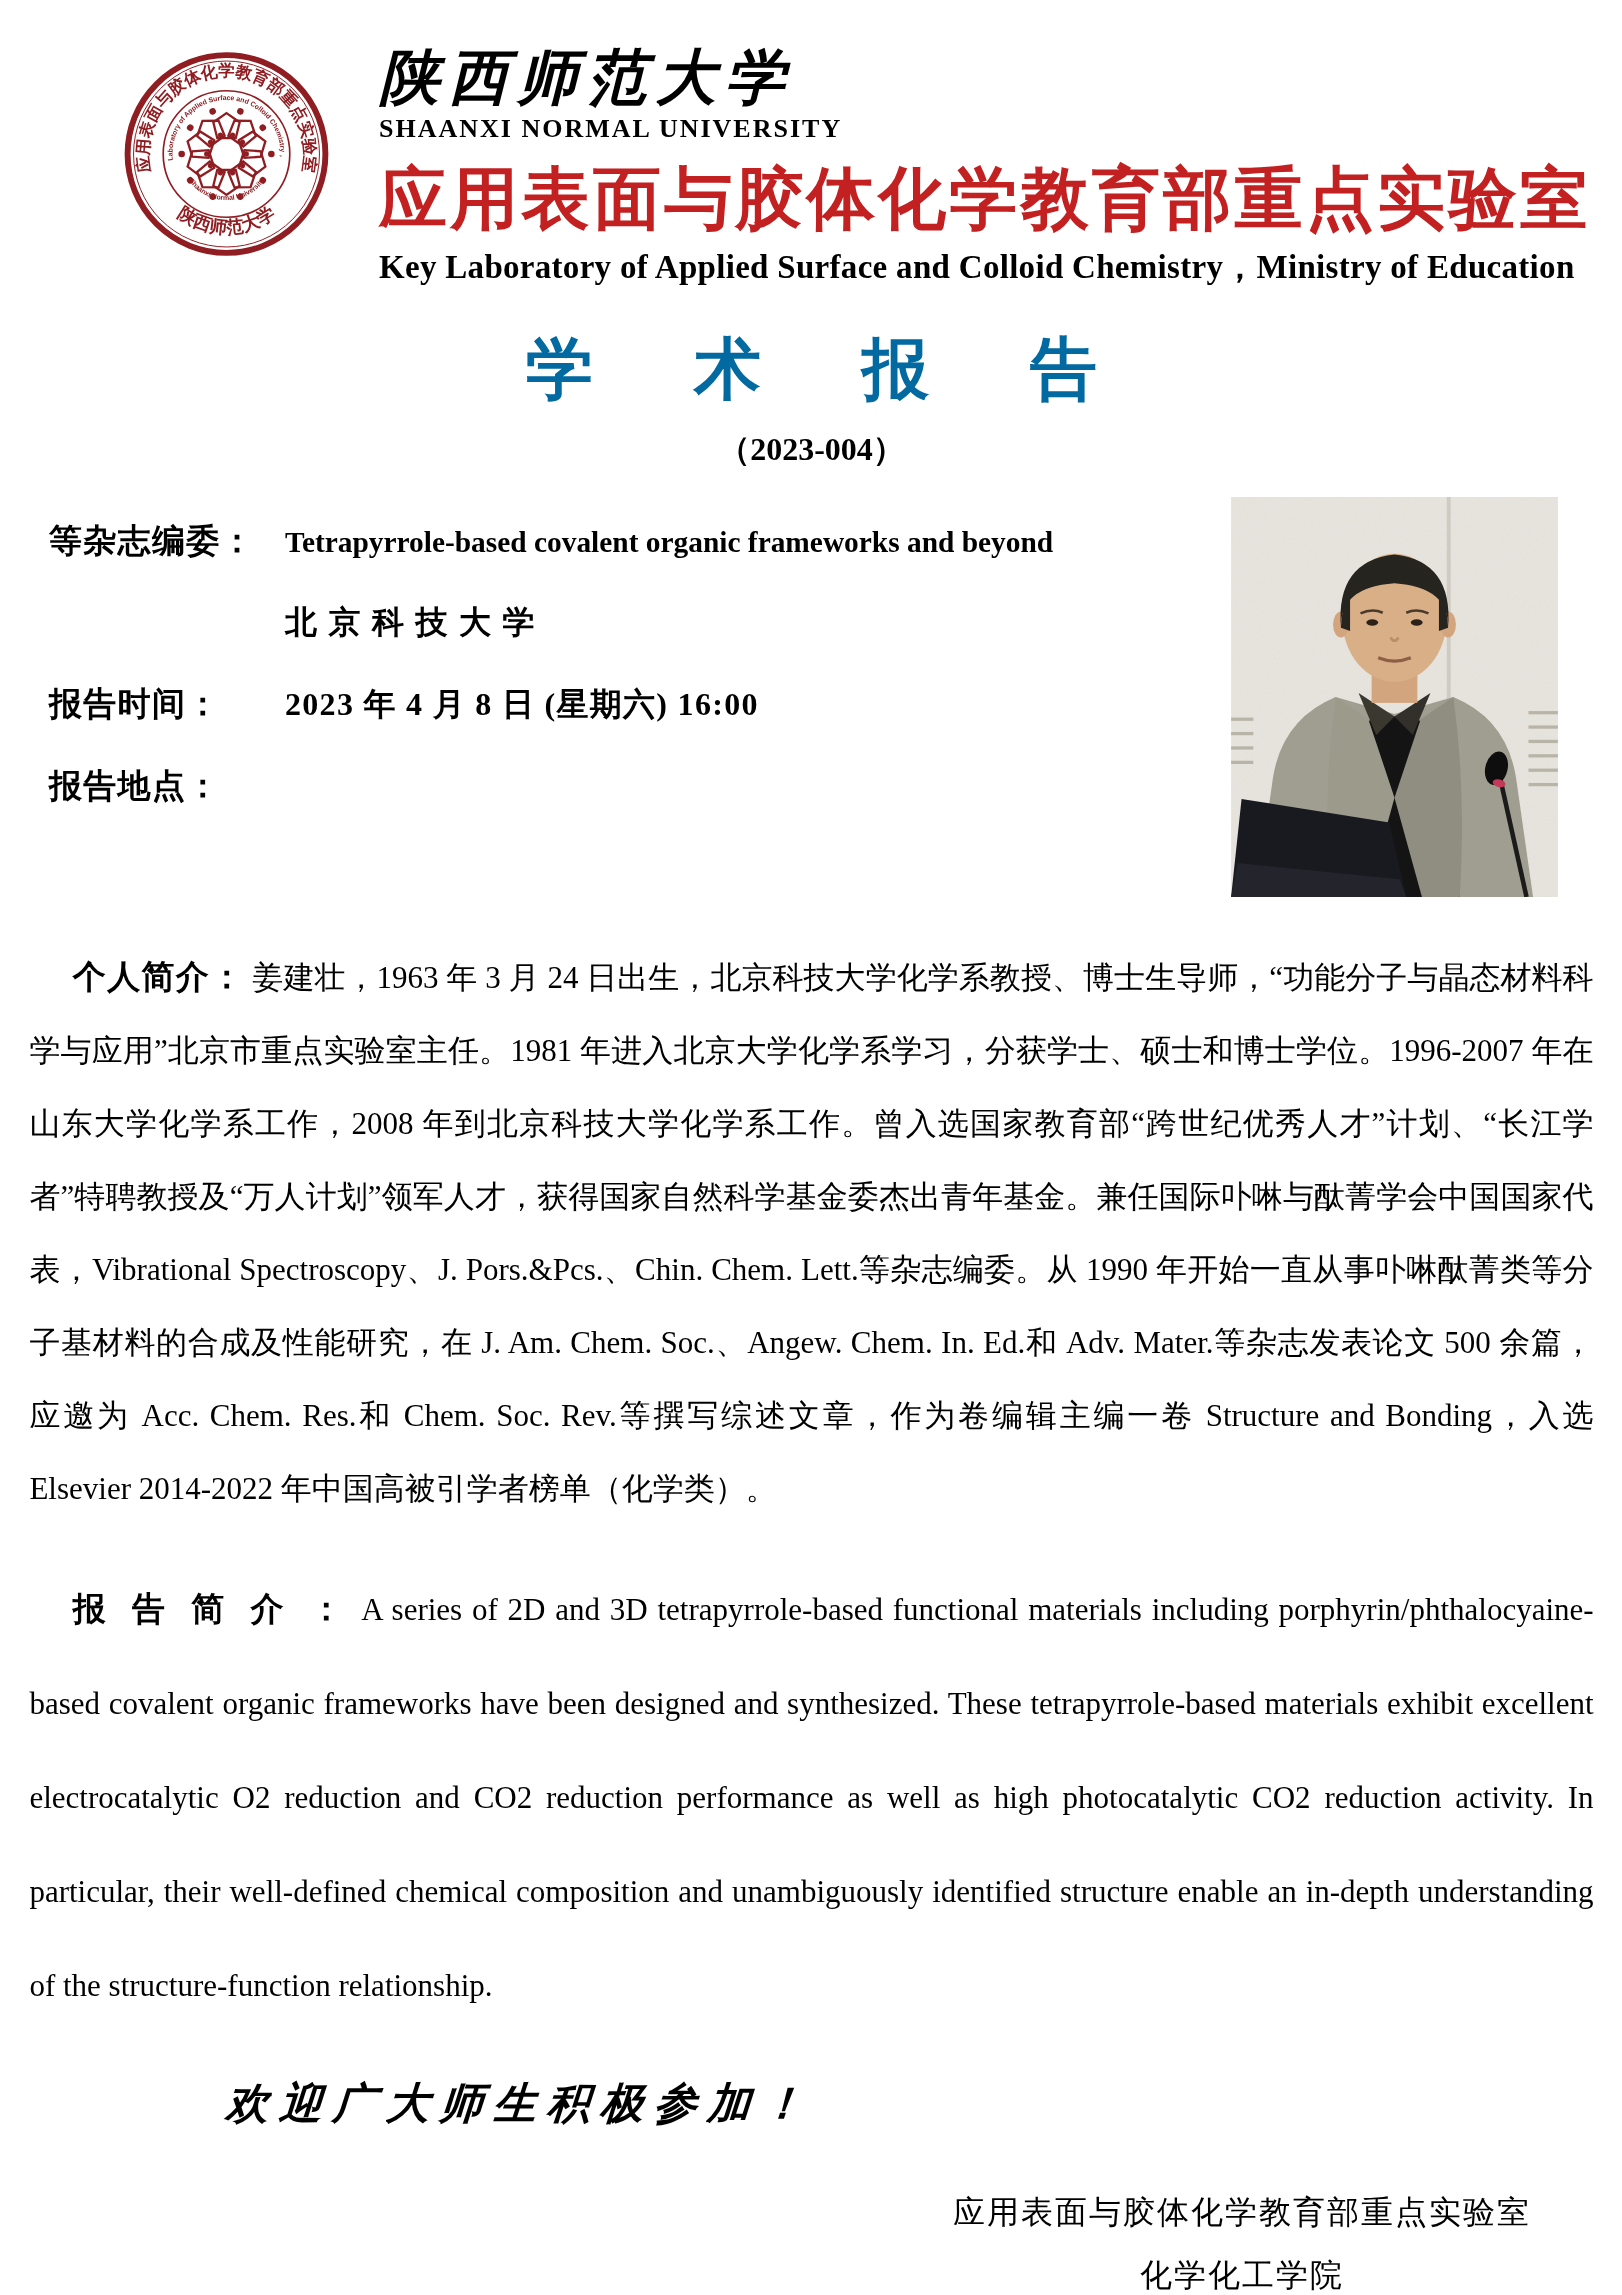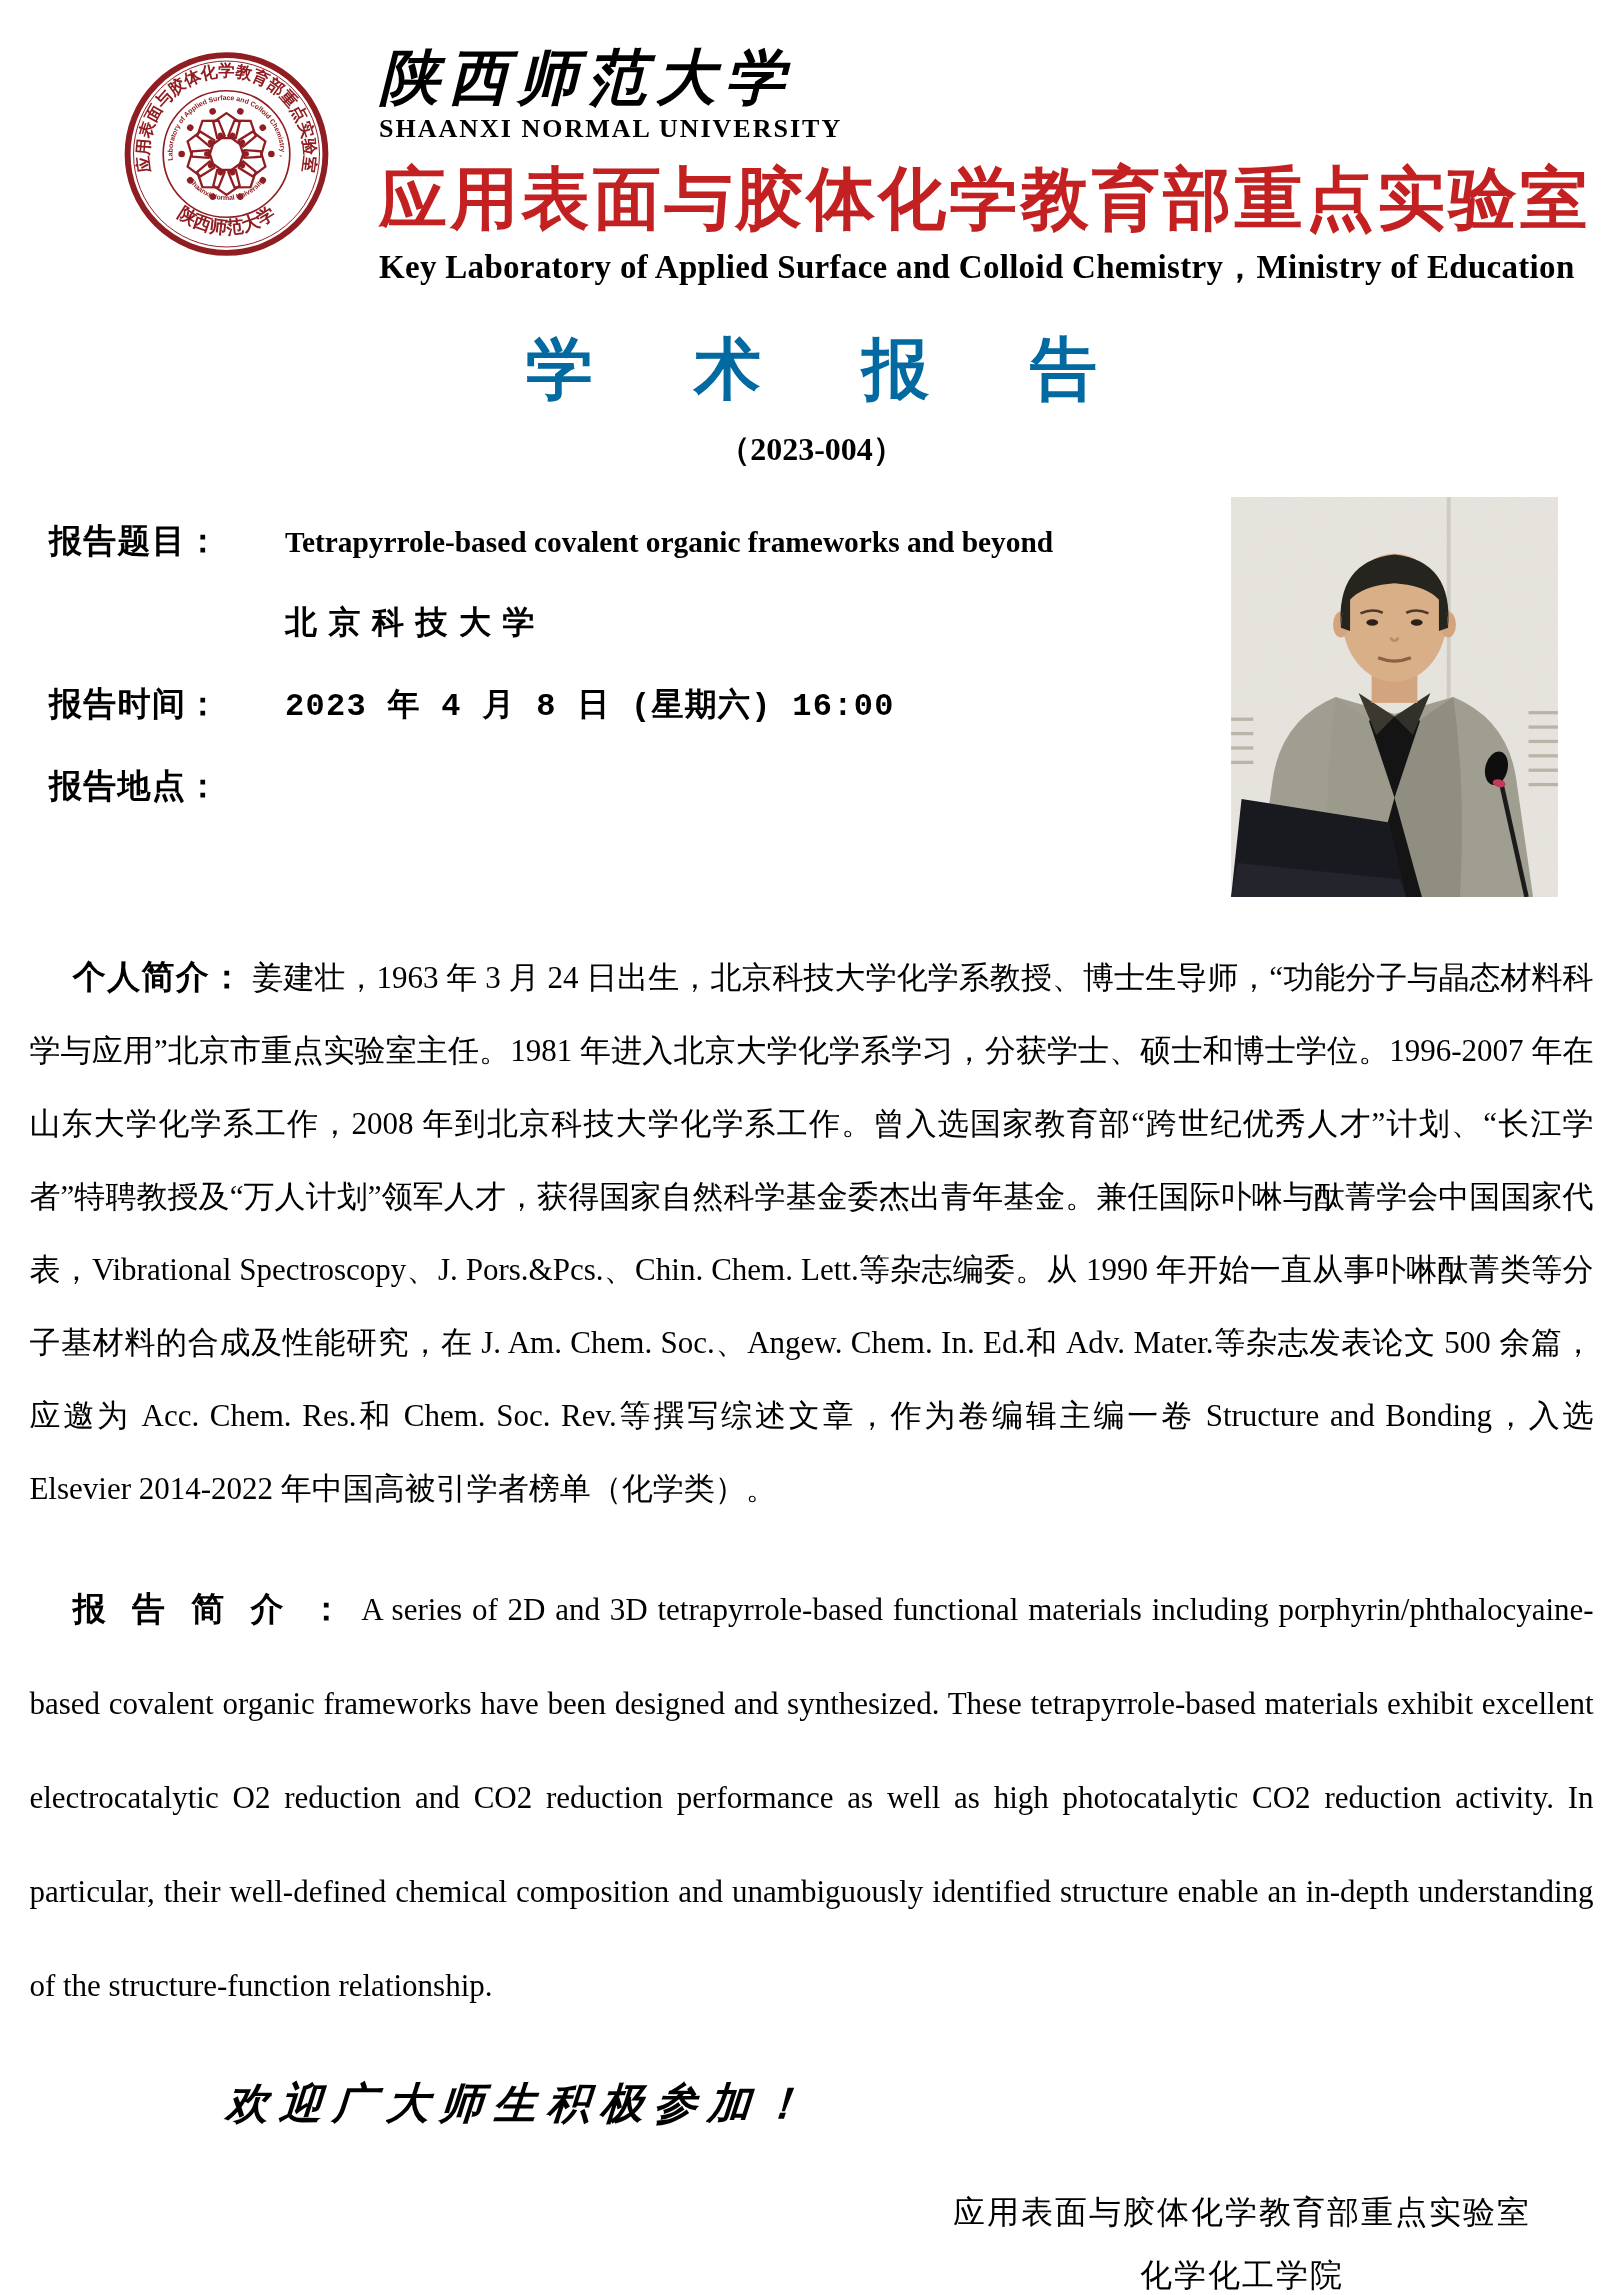--- a/index.html
+++ b/index.html
@@ -152,30 +152,30 @@
       <div class="lab-en">Key Laboratory of Applied Surface and Colloid Chemistry，Ministry of Education</div>
     </div>
   </div>
 
   <div class="sem-title">学　术　报　告</div>
   <div class="sem-no">（2023-004）</div>
 
   <div class="info-sec">
     <div class="info-rows">
       <div class="info-row">
-        <span class="info-label">报告题目：</span>
+        <span class="info-label">等杂志编委：</span>
         <span class="info-value en">Tetrapyrrole-based covalent organic frameworks and beyond</span>
       </div>
       <div class="info-row">
         <span class="info-label"></span>
         <span class="info-value">北 京 科 技 大 学</span>
       </div>
       <div class="info-row">
         <span class="info-label">报告时间：</span>
-        <span class="info-value serifmix" style="font-family:Liberation Mono, monospace;">2023 年 4 月 8 日 (星期六) 16:00</span>
+        <span class="info-value serifmix" style="font-family:Liberation Serif, serif;">2023 年 4 月 8 日 (星期六) 16:00</span>
       </div>
       <div class="info-row">
         <span class="info-label">报告地点：</span>
       </div>
     </div>
 
     <div class="photo">
       <svg viewBox="0 0 500 612" width="327" height="400">
         <defs>
           <filter id="wallTex" x="0" y="0" width="100%" height="100%">

